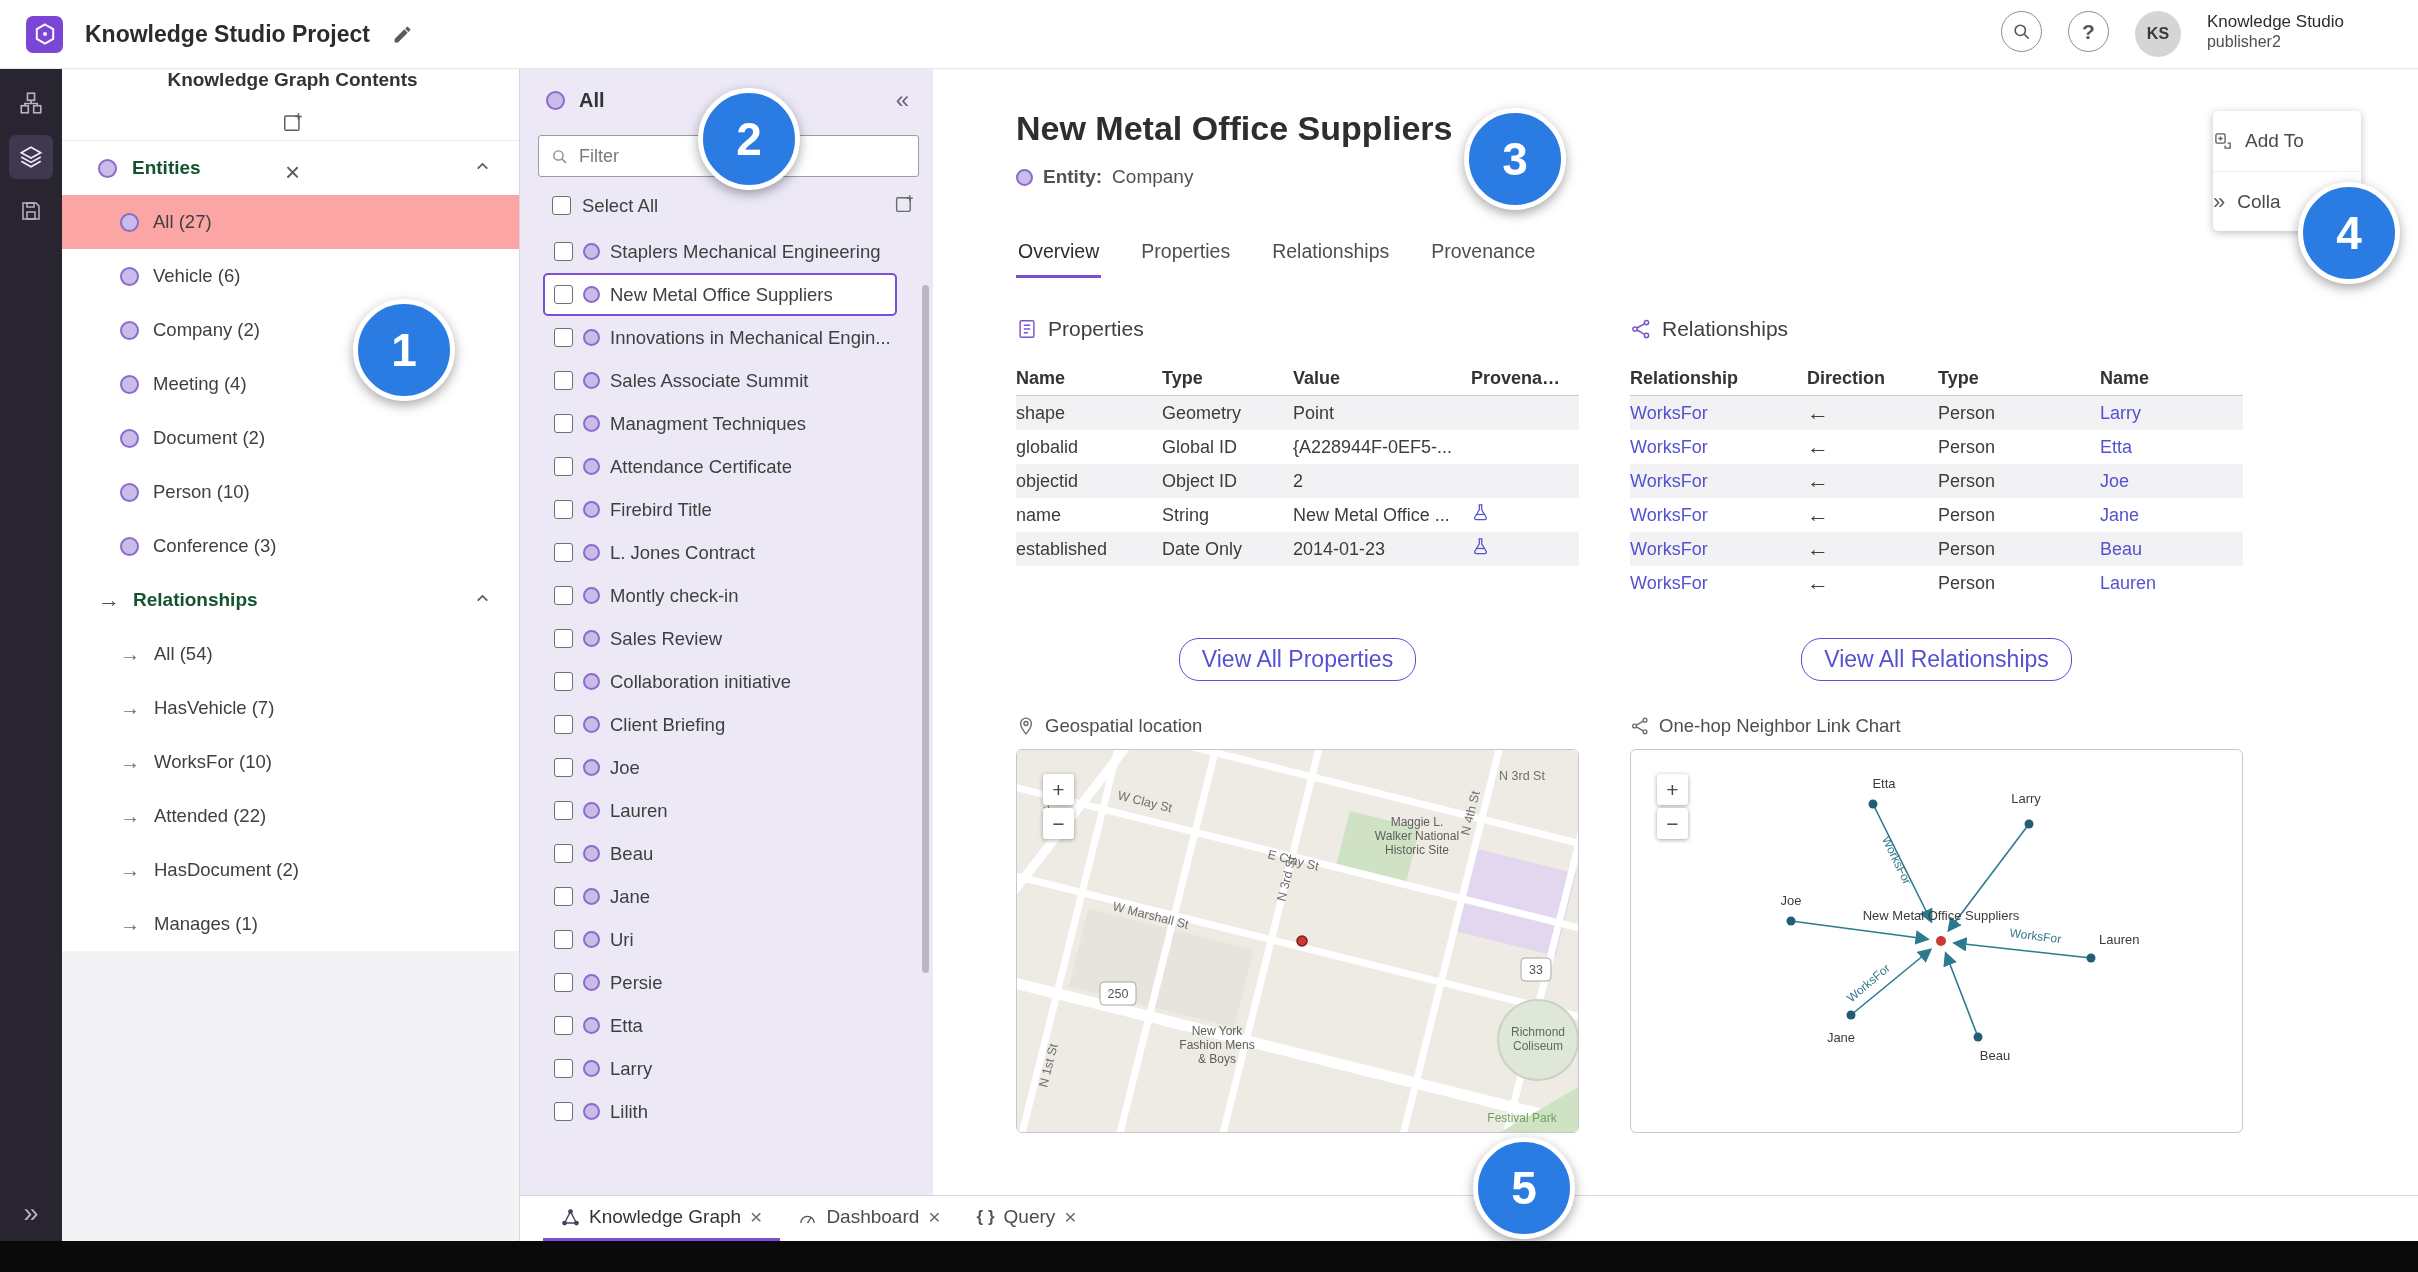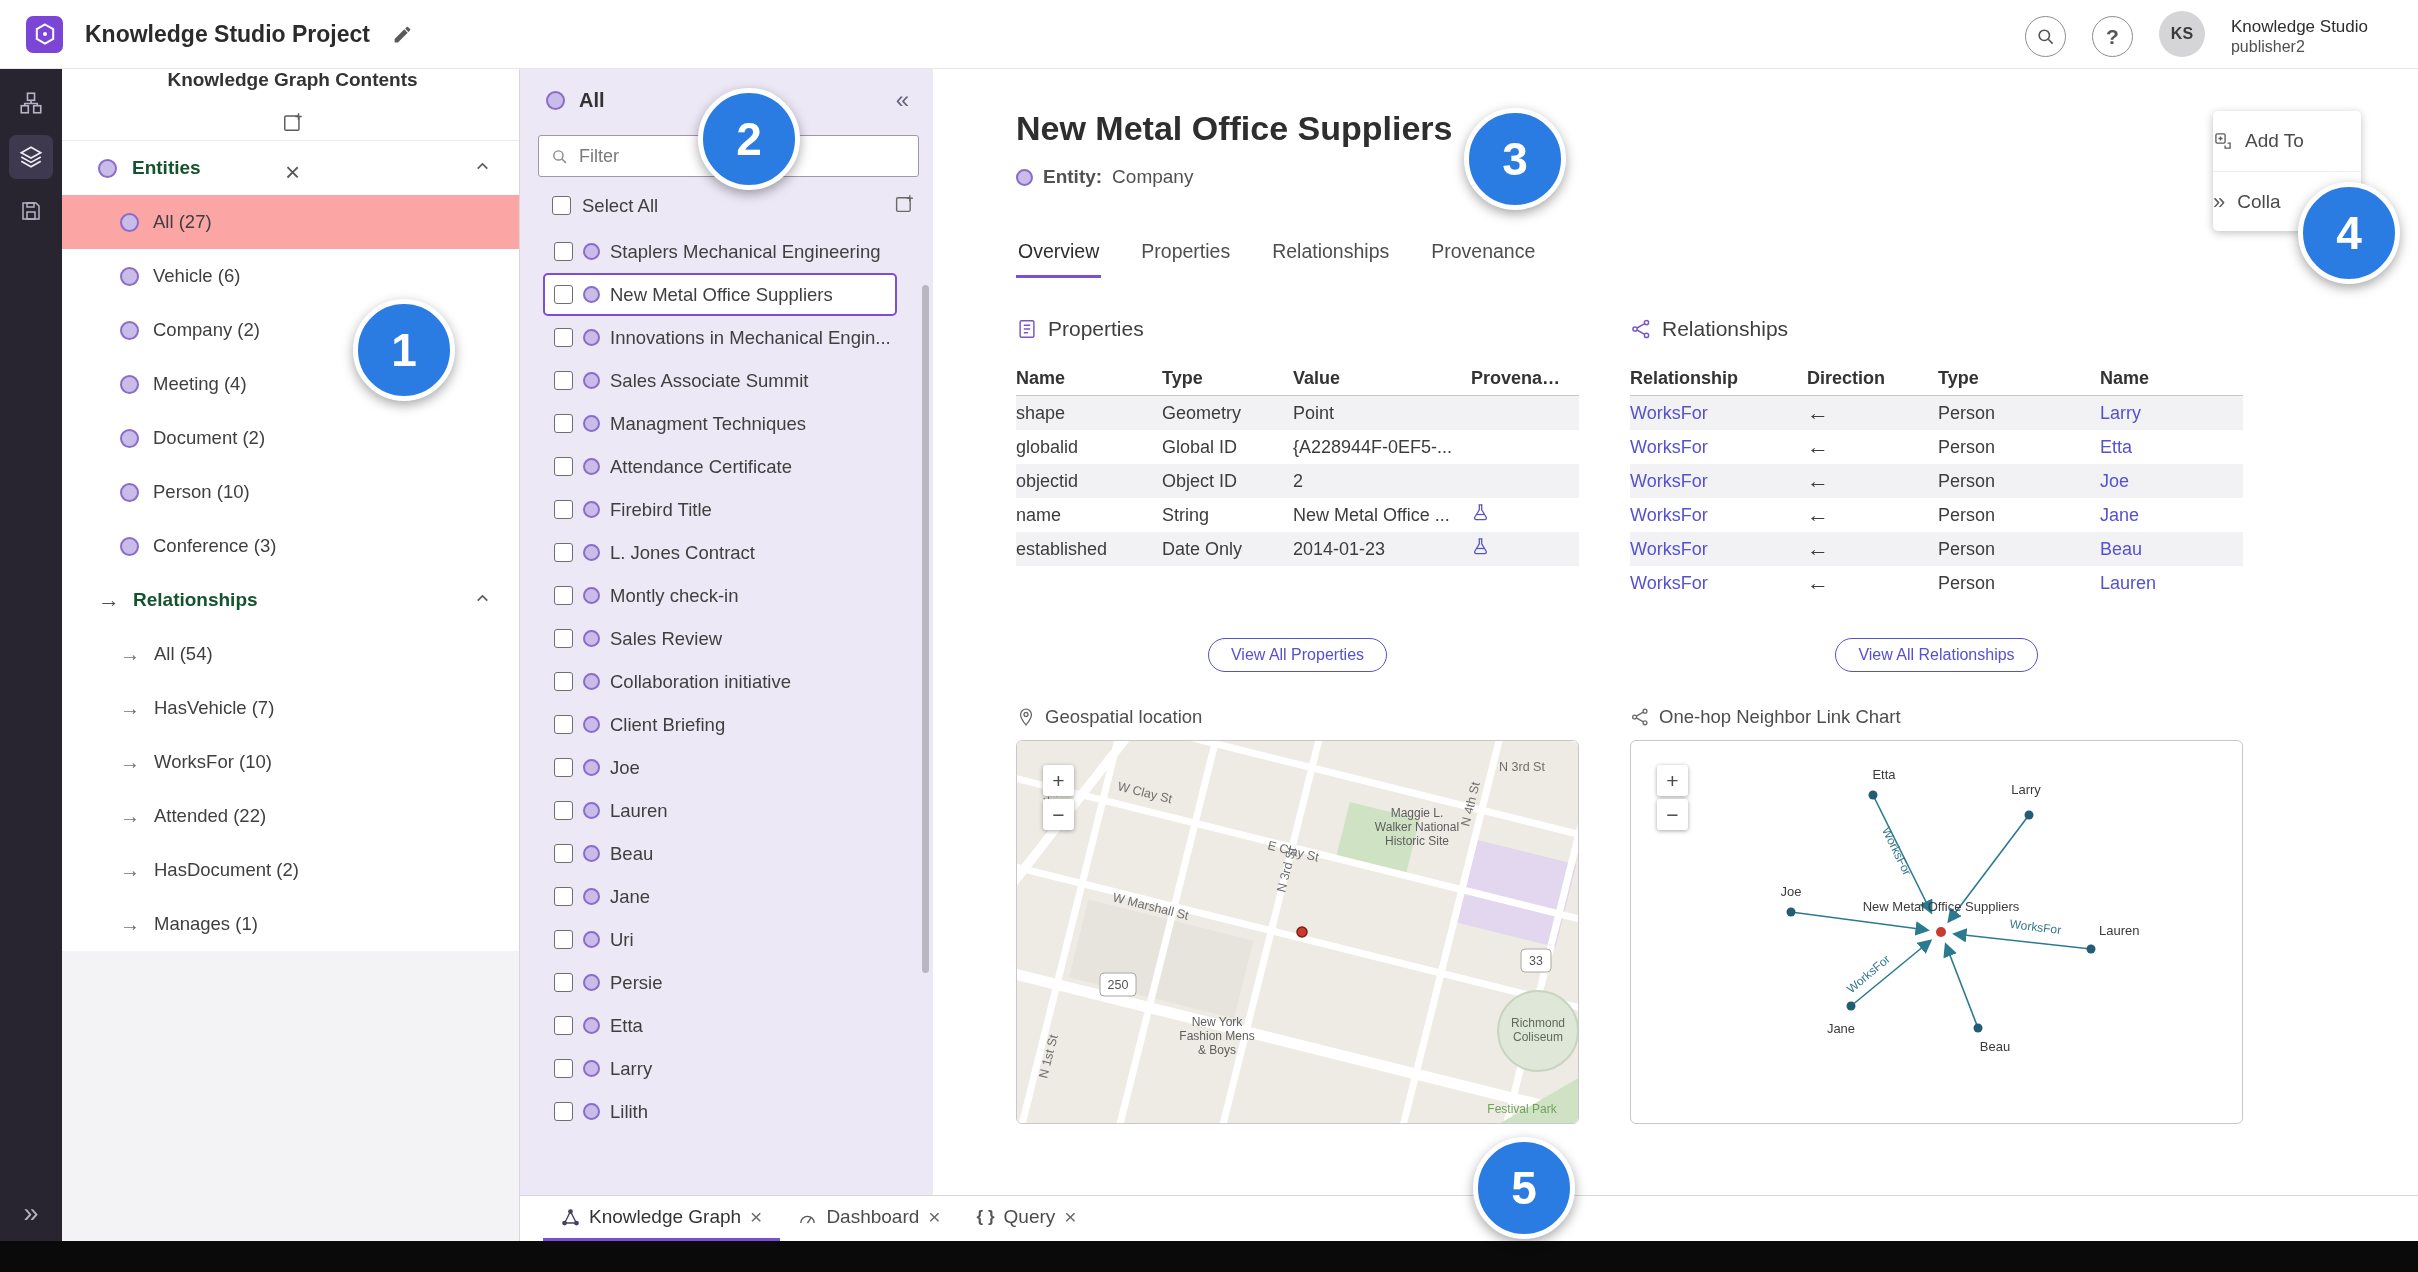--- a/index.html
+++ b/index.html
@@ -6,21 +6,21 @@
   *{box-sizing:border-box;}
   .app{width:2418px;height:1272px;display:flex;flex-direction:column;position:relative;overflow:hidden;
        background:#fff;font-family:"Liberation Sans",sans-serif;color:#333;}
 
   
   .topbar{height:69px;display:flex;align-items:center;padding-left:26px;background:#fff;
           border-bottom:1px solid #e7e5ea;flex:0 0 auto;}
   .logo{width:37px;height:37px;border-radius:7px;background:#7b45d6;display:flex;align-items:center;justify-content:center;}
   .app-title{font-size:23px;font-weight:700;color:#2b2b2b;margin-left:22px;}
   .pencil{margin-left:22px;display:flex;align-items:center;cursor:pointer;}
-  .top-right{margin-left:auto;display:flex;align-items:flex-end;gap:26px;padding-right:50px;}
+  .top-right{margin-left:auto;display:flex;align-items:flex-start;gap:26px;padding-right:74px;}
   .circ-btn{width:41px;height:41px;border:1.5px solid #8d8d8d;border-radius:50%;display:flex;
             align-items:center;justify-content:center;color:#555;}
   .help-glyph::before{content:"?";font-size:21px;font-weight:600;color:#555;}
   .avatar{width:46px;height:46px;border-radius:50%;background:#d5d5d7;display:flex;align-items:center;
           justify-content:center;font-size:16px;font-weight:700;color:#3a3a3a;}
   .user-block{line-height:1.25;}
   .user-name{font-size:17px;color:#2e2e2e;}
   .user-role{font-size:16px;color:#4f4f4f;}
 
   
@@ -96,21 +96,21 @@
   .rtable .thead,.rtable .trow{grid-template-columns:177px 131px 162px 1fr;}
   .thead{font-weight:700;border-bottom:1px solid #c9c9c9;color:#333;}
   .rows > .trow:nth-child(odd){background:#f2f2f4;} 
   .cell{white-space:nowrap;overflow:hidden;text-overflow:ellipsis;padding-right:8px;}
   .link{color:#5551cf;cursor:pointer;}
   .dir-cell{font-size:22px;color:#3c3c3c;}
   .flask{visibility:hidden;display:inline-flex;}
   .flask.show{visibility:visible;}
   .btn-row{text-align:center;margin-top:8px;}
   .view-all{display:inline-block;padding:7px 22px;border:1px solid #5551cf;border-radius:20px;color:#5551cf;
-            background:#fff;font-size:16px;cursor:pointer;font-family:"Liberation Sans",sans-serif;}
+            background:#fff;font-size:23px;cursor:pointer;font-family:"Liberation Sans",sans-serif;}
   .viz-label{display:flex;align-items:center;gap:9px;margin-top:34px;font-size:18.5px;color:#4e4e4e;}
   .viz-box{margin-top:12px;height:384px;border:1px solid #c9c7cd;border-radius:6px;background:#fff;
            position:relative;overflow:hidden;}
   .col-left .viz-box{width:563px;}
   .col-right .viz-box{width:613px;}
   .viz-box svg.fill{position:absolute;inset:0;}
   .zoom-ctrl{position:absolute;left:26px;top:24px;display:flex;flex-direction:column;gap:3px;z-index:3;}
   .zoom-btn{width:31px;height:31px;background:#fff;border-radius:3px;box-shadow:0 1px 4px rgba(0,0,0,.35);
             display:flex;align-items:center;justify-content:center;font-size:21px;color:#4a4a4a;cursor:pointer;}
 

